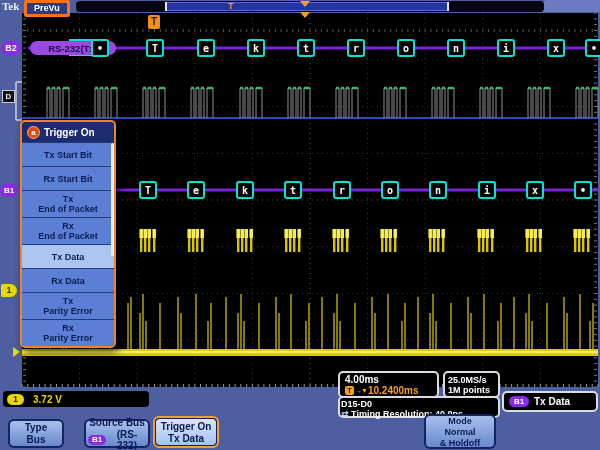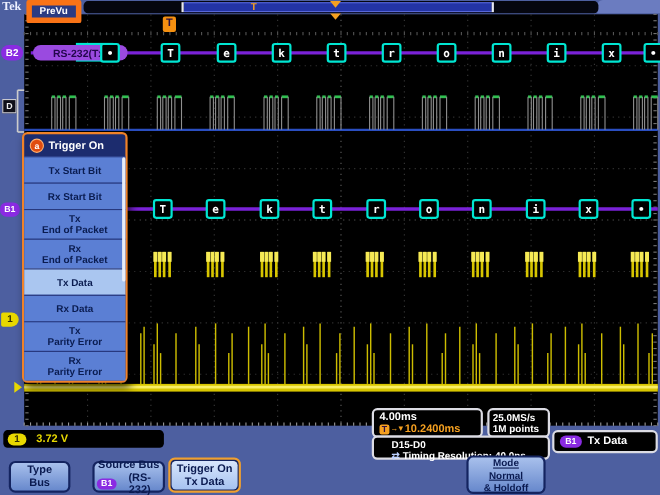--- a/index.html
+++ b/index.html
@@ -3,21 +3,21 @@
 <meta charset="utf-8">
 <style>
   html,body{margin:0;padding:0;background:#222;}
   .screen{position:relative;width:600px;height:450px;background:#4d5fa0;overflow:hidden;
           font-family:"Liberation Sans",sans-serif;-webkit-font-smoothing:antialiased;}
   .display{position:absolute;left:22px;top:13px;width:576px;height:374px;background:#000;z-index:1;}
   #wv{position:absolute;left:0;top:0;width:600px;height:450px;z-index:5;pointer-events:none;}
 
   
   .tek-logo{position:absolute;left:2px;top:0;color:#eef0ff;font:700 11px/13px "Liberation Serif",serif;z-index:10;}
-  .prevu{position:absolute;left:24px;top:0;height:11px;padding:0 7px;background:#2b3b82;border:5px solid #f97316;
+  .prevu{position:absolute;left:24px;top:0;height:11px;padding:0 7px;background:#2b3b82;border:3px solid #f97316;
          border-radius:2px;color:#fff;font:700 9px/11px "Liberation Sans",sans-serif;z-index:10;}
   .record-strip{position:absolute;left:76px;top:1px;width:468px;height:11px;background:#05060f;border-radius:4px;z-index:10;}
   .record-window{position:absolute;left:91px;top:1px;width:280px;height:9px;background:#2334a6;
                  border-top:1px solid #5868d8;border-bottom:1px solid #5868d8;box-sizing:border-box;}
   .brk{position:absolute;top:-1px;width:2px;height:9px;background:#e8e8f0;}
   .brk.l{left:-2px}.brk.r{right:-2px}
   .rec-T{position:absolute;left:152px;top:0;color:#f5a020;font:700 9px/11px "Liberation Sans",sans-serif;}
   .tri-dn{width:0;height:0;border-left:5px solid transparent;border-right:5px solid transparent;border-top:6px solid #f5a020;position:absolute;}
   .corner-tab{position:absolute;right:0;top:0;width:57px;height:12px;background:#6b7cc0;border-radius:5px 0 0 0;z-index:9;}
 
@@ -855,21 +855,21 @@
         <span class="arrow-ic">→▼</span>
         <span>10.2400ms</span>
     </div>
   </div>
 
   <div class="r-box small-ro" style="left:443px;top:371px;width:57px;height:27px;padding:2px 3px;">
     <div>25.0MS/s</div>
     <div>1M points</div>
   </div>
 
-  <div class="r-box small-ro" style="left:338px;top:396px;width:162px;height:22px;padding:1px 16px;">
+  <div class="r-box small-ro" style="left:338px;top:396px;width:162px;height:22px;padding:1px 1px;">
     <div>D15-D0</div>
     <div><span class="dig-icon">⇄</span> <span>Timing Resolution: 40.0ns</span></div>
   </div>
 
   <div class="r-box" style="left:502px;top:391px;width:96px;height:21px;display:flex;align-items:center;gap:5px;">
     <span class="b1-oval">B1</span>
     <span>Tx Data</span>
   </div>
 
   <div class="bez" style="left:8px;top:419px;width:56px;height:29px;">
@@ -887,20 +887,20 @@
         </span>
     </div>
   </div>
   <div class="bez selected" style="left:153px;top:416px;width:66px;height:32px;">
     <div class="face">
         <span>Trigger On</span>
         <span>Tx Data</span>
       </div>
   </div>
   <div class="bez" style="left:424px;top:414px;width:72px;height:35px;">
-    <div class="face" style="font-size:9px;line-height:10px;text-decoration:underline;">
+    <div class="face" style="font-size:9px;line-height:10px;">
         <span>Mode</span>
         <span>Normal</span>
         <span>&amp; Holdoff</span>
       </div>
   </div>
 
 </div>
 
 </body></html>

